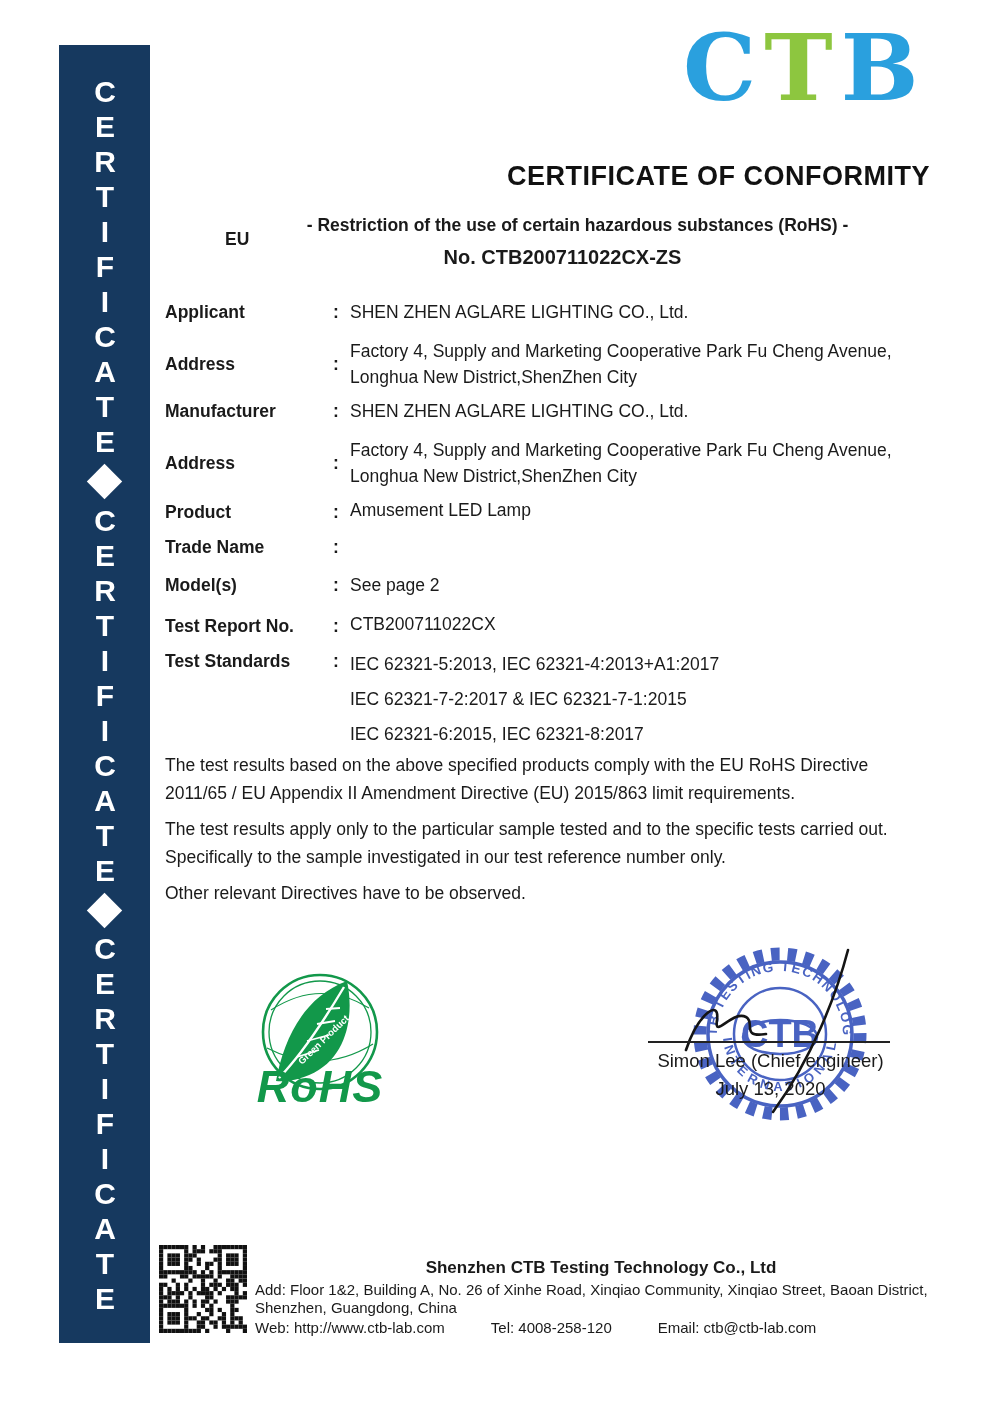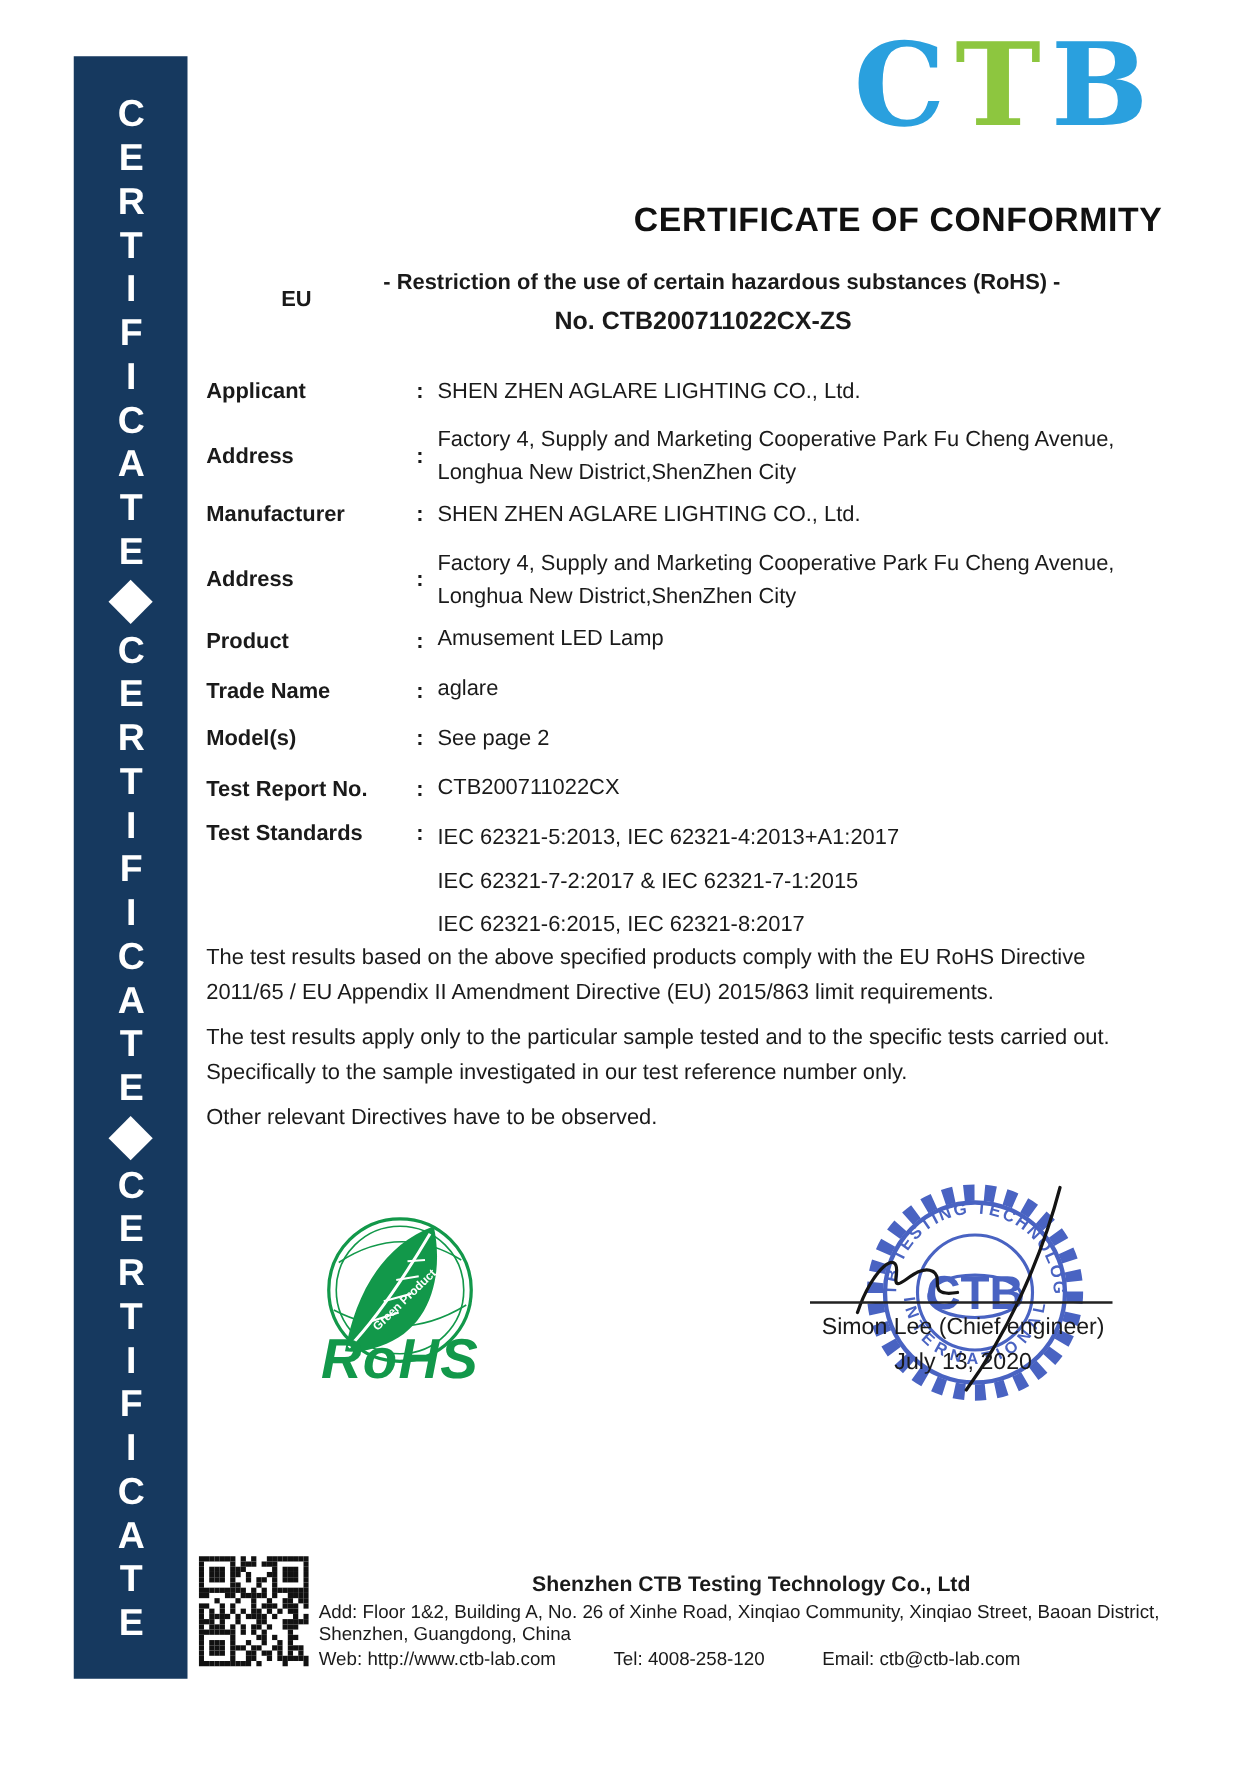--- a/index.html
+++ b/index.html
@@ -117,23 +117,20 @@
   <div class="frow gap14">
     <div class="lbl">Product</div>
     <div class="colon">:</div>
     <div class="val">
         <div>Amusement LED Lamp</div>
       </div>
   </div>
   <div class="frow gap14">
     <div class="lbl">Trade Name</div>
     <div class="colon">:</div>
-    <div class="val">
-        <div>aglare</div>
-      </div>
   </div>
   <div class="frow">
     <div class="lbl">Model(s)</div>
     <div class="colon">:</div>
     <div class="val">
         <div>See page 2</div>
       </div>
   </div>
   <div class="frow gap14">
     <div class="lbl">Test Report No.</div>

